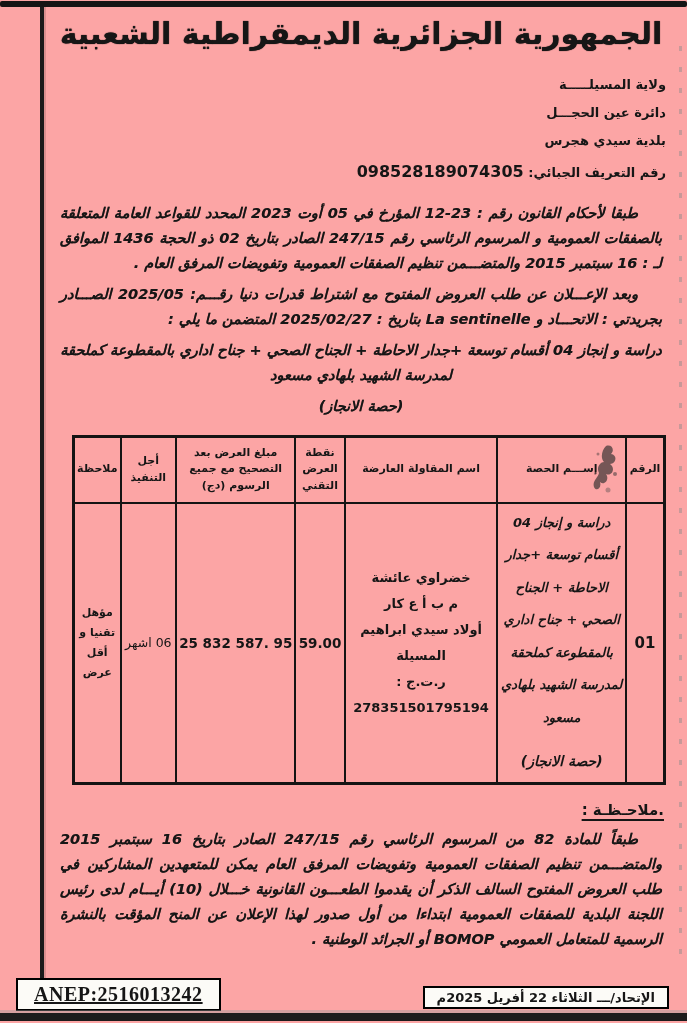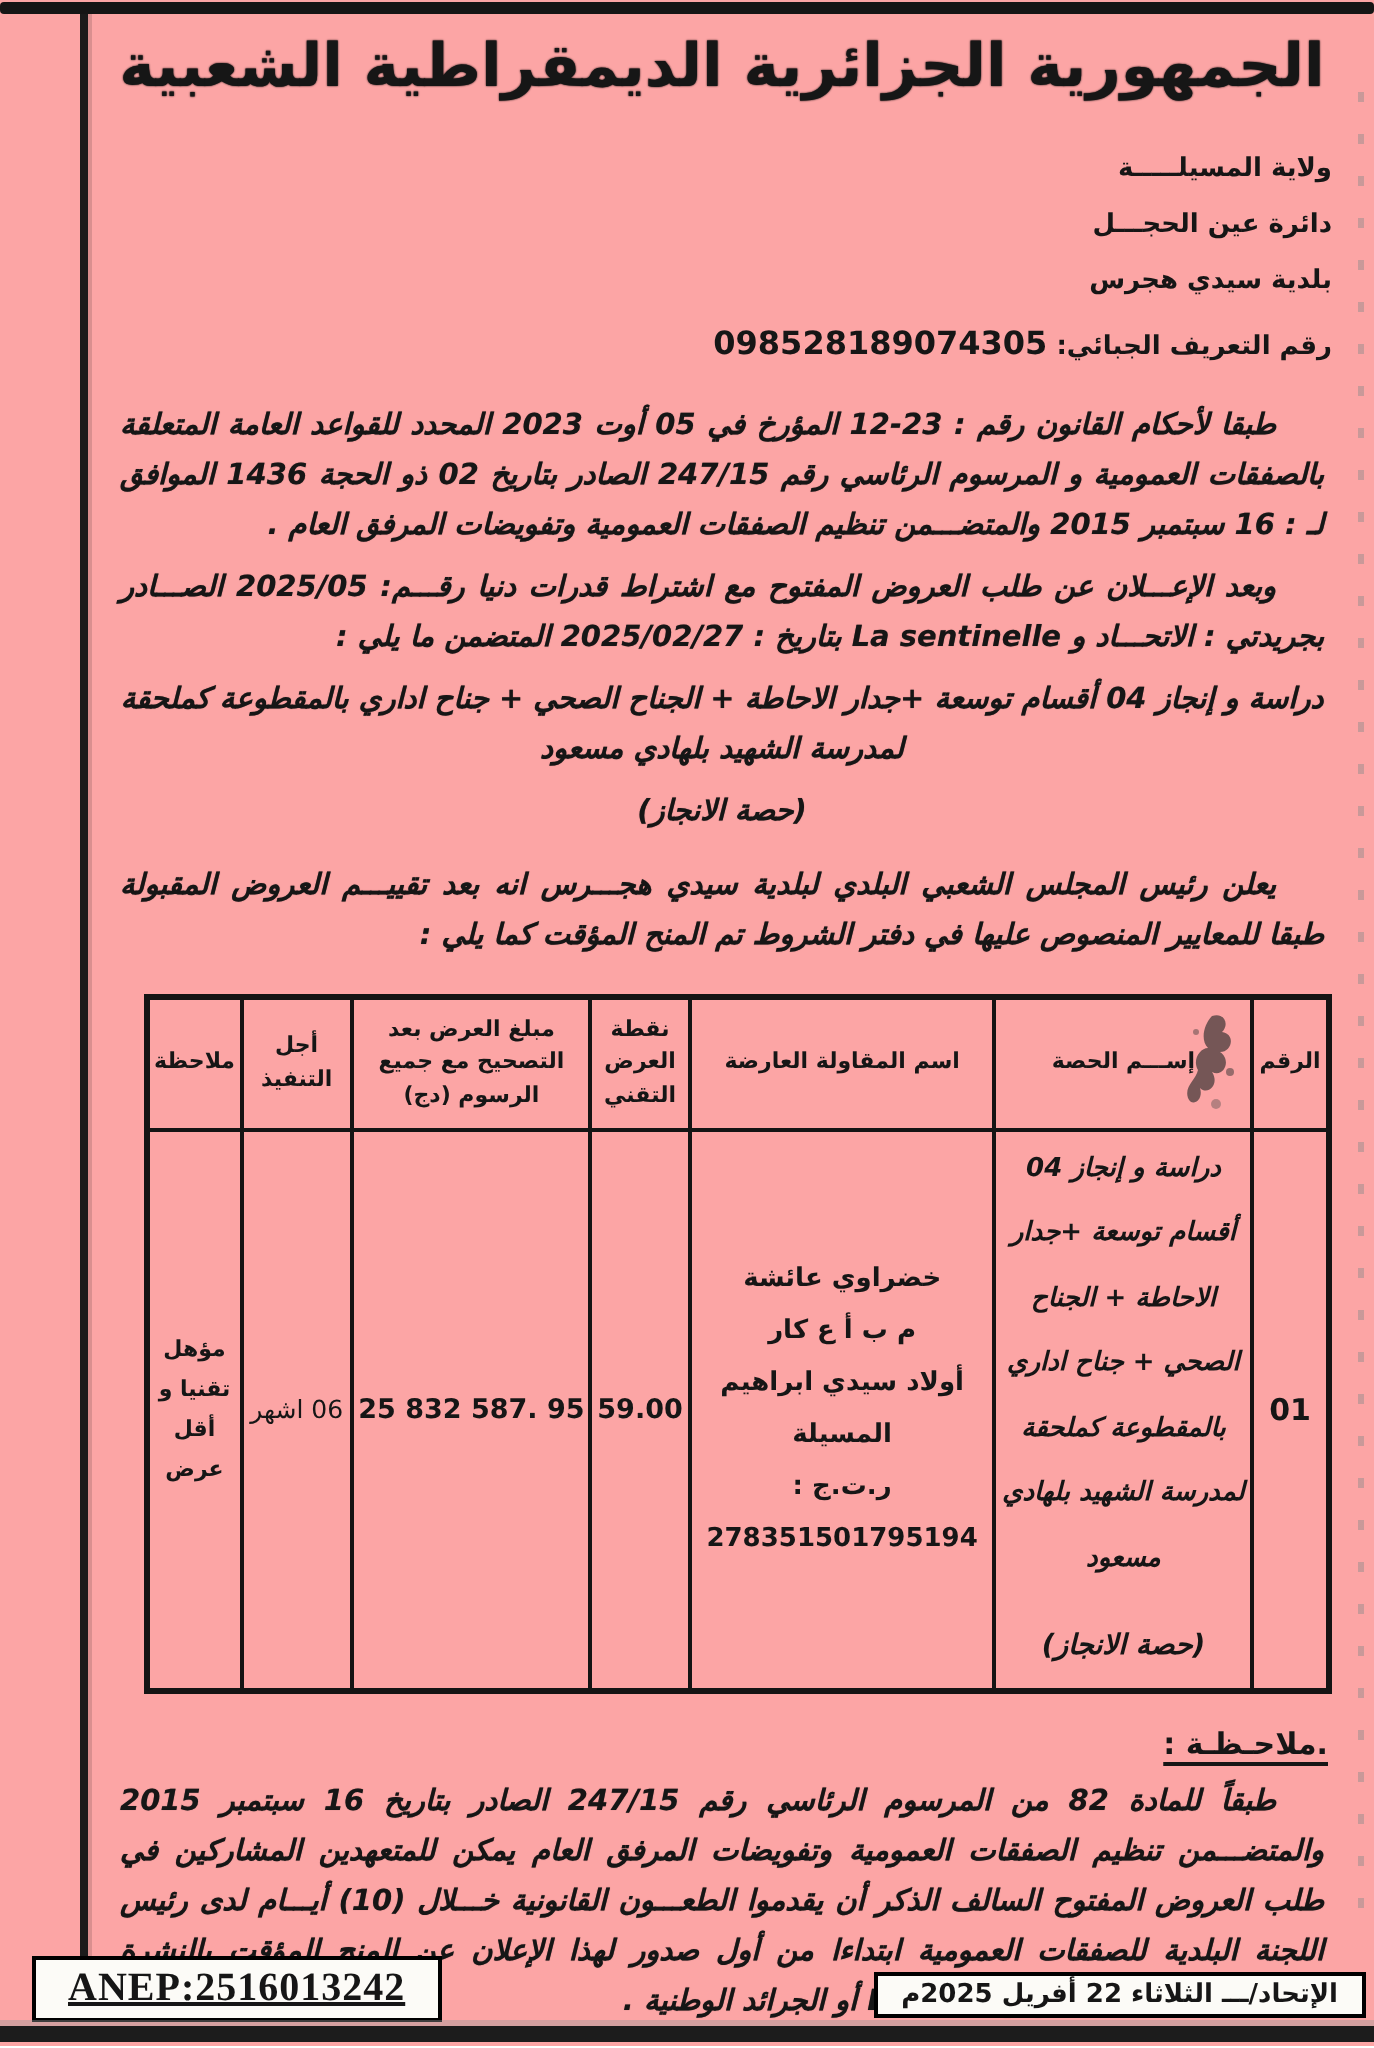--- a/index.html
+++ b/index.html
@@ -64,21 +64,21 @@
     text-decoration:underline;text-decoration-thickness:2px;text-underline-offset:4px;
   }
   .note-body{margin-top:8px;}
   
   .anep-box{
     position:absolute;left:16px;bottom:12px;border:2.5px solid #000;background:#fcfbf7;
     padding:3px 16px;font-family:"Liberation Serif","DejaVu Serif",serif;
     font-size:20px;font-weight:bold;letter-spacing:.5px;text-decoration:underline;
   }
   .date-box{
-    position:absolute;right:4px;bottom:14px;border:2px solid #000;background:#fcfbf7;
+    position:absolute;right:18px;bottom:14px;border:2px solid #000;background:#fcfbf7;
     padding:2px 12px;font-size:13px;font-weight:bold;direction:rtl;white-space:nowrap;
   }
 </style>
 </head>
 <body>
 
 <div class="page">
   <div class="top-edge"></div>
   <div class="left-rule"></div>
   <div class="bleed-marks"></div>
@@ -95,21 +95,20 @@
         <span>رقم التعريف الجبائي:</span>
         <span class="tax-value">098528189074305</span>
       </div>
     </div>
 
 
     <p class="para">طبقا لأحكام القانون رقم : 23-12 المؤرخ في 05 أوت 2023 المحدد للقواعد العامة المتعلقة بالصفقات العمومية و المرسوم الرئاسي رقم 247/15 الصادر بتاريخ 02 ذو الحجة 1436 الموافق لـ : 16 سبتمبر 2015 والمتضـــمن تنظيم الصفقات العمومية وتفويضات المرفق العام .</p>
     <p class="para tight">وبعد الإعـــلان عن طلب العروض المفتوح مع اشتراط قدرات دنيا رقـــم: 2025/05 الصـــادر بجريدتي : الاتحـــاد و La sentinelle بتاريخ : 2025/02/27 المتضمن ما يلي :</p>
     <p class="para center tight">دراسة و إنجاز 04 أقسام توسعة +جدار الاحاطة + الجناح الصحي + جناح اداري بالمقطوعة كملحقة لمدرسة الشهيد بلهادي مسعود</p>
     <p class="para center tight">(حصة الانجاز)</p>
-    <p class="para">يعلن رئيس المجلس الشعبي البلدي لبلدية سيدي هجـــرس انه بعد تقييـــم العروض المقبولة  طبقا للمعايير المنصوص عليها في دفتر الشروط تم المنح المؤقت كما يلي :</p>
 
     <table class="award">
       <thead>
         <tr>
           <th class="h-num">الرقم</th>
           <th class="h-lot">
             <span>إســـم الحصة</span>
             <svg class="stamp" width="30" height="56" viewBox="0 0 30 56">
               <path d="M14 6 C20 4 23 10 19 14 C26 15 24 24 18 24 C24 28 20 37 14 34 C18 40 12 46 8 42 C10 48 4 52 2 47 C0 41 6 38 7 33 C4 28 8 22 12 22 C8 18 10 10 14 6 Z" fill="#2a2a2a" opacity="0.75"></path>
               <circle cx="23" cy="34" r="2" fill="#333" opacity="0.6"></circle>

